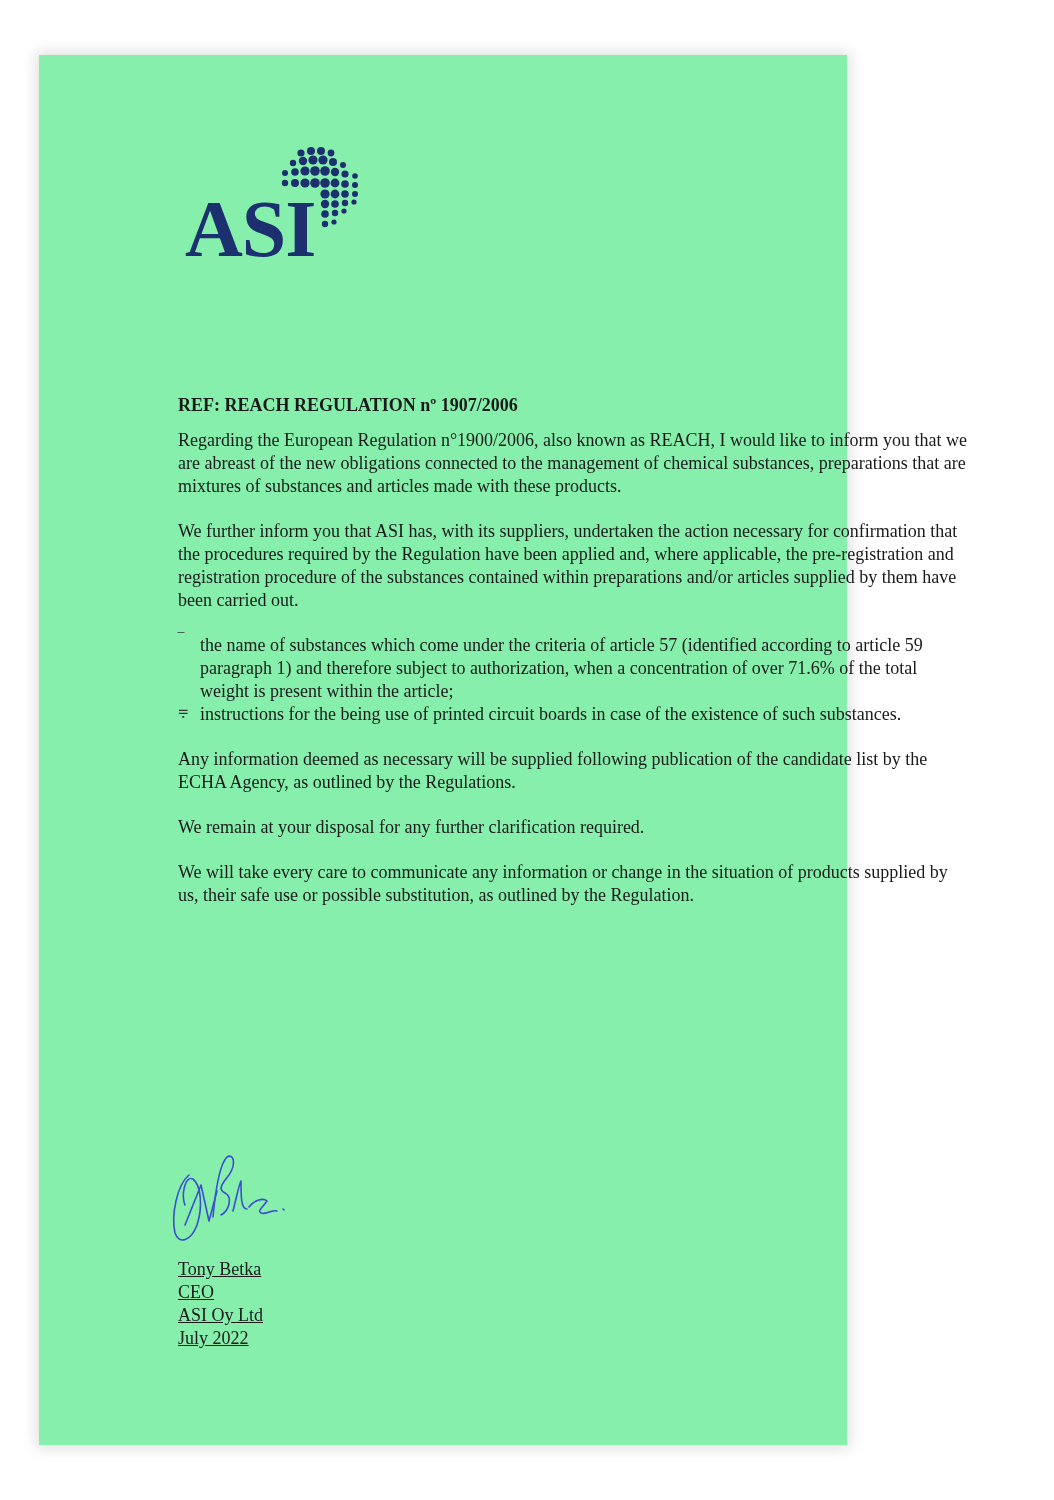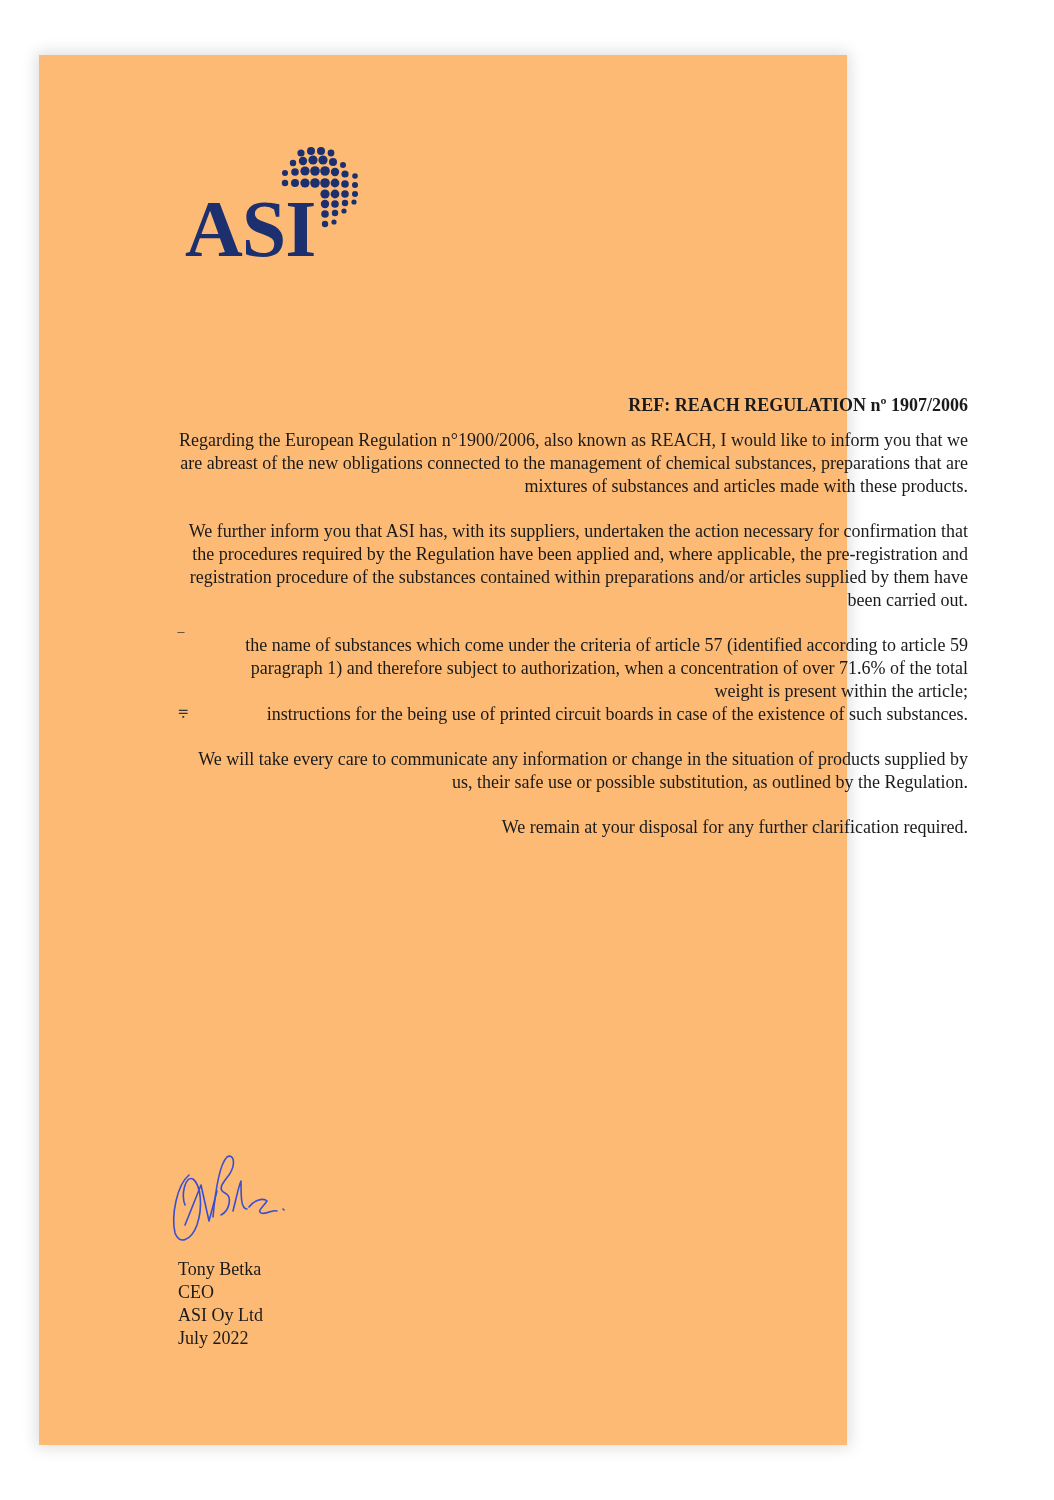--- a/index.html
+++ b/index.html
@@ -1,44 +1,43 @@
 <!DOCTYPE html>
 <html><head>
 <meta charset="utf-8">
 <style>
   html, body { margin: 0; padding: 0; background: #ffffff; }
   body { width: 1054px; height: 1500px; position: relative; overflow: hidden; }
   .page {
     position: absolute; left: 39px; top: 55px; width: 808px; height: 1390px;
-    background: #fdba74;
+    background: #86efac;
     box-shadow: 0 0 14px 3px rgba(0,0,0,0.13);
   }
   .logo { position: absolute; left: 146px; top: 92px; width: 200px; height: 130px; }
   .logo-text {
     position: absolute; left: 0; top: 42px;
     font-family: "Liberation Serif", serif; font-weight: bold;
     font-size: 80px; color: #1c2f6e; letter-spacing: -1px; line-height: 1;
   }
   .logo svg { position: absolute; left: 88px; top: 0; }
   .content {
     position: absolute; left: 139px; top: 339px; width: 790px;
     font-family: "Liberation Serif", serif; font-size: 18px; color: #1a1a1a;
     line-height: 23px;
-    text-align: right;
   }
   .ref { font-weight: bold; margin: 0 0 12px 0; }
   p { margin: 0 0 22px 0; }
   .salutation { margin-bottom: 22px; }
   ul.bullets { list-style: none; margin: 0 0 22px 0; padding: 0; }
   ul.bullets li { position: relative; padding-left: 22px; text-indent: 0; }
   ul.bullets li .bullet { position: absolute; left: 0; top: -4px; color: #333; }
   .signature { position: absolute; left: 128px; top: 1090px; width: 160px; height: 110px; }
   .signoff {
     position: absolute; left: 139px; top: 1203px;
-    font-family: "Liberation Serif", serif; font-size: 18px; color: #1a1a1a; line-height: 23px;
+    font-family: "Liberation Serif", serif; font-size: 18px; color: #1a1a1a; line-height: 23px; text-decoration: underline;
   }
   .signoff div { margin: 0; }
 </style>
 </head>
 <body>
 
 <div class="page">
 
   <div class="logo">
     <span class="logo-text">ASI</span>
@@ -94,22 +93,23 @@
     <ul class="bullets">
       <li>
         <span class="bullet">‾</span>
         <span>the name of substances which come under the criteria of article 57 (identified according to article 59 paragraph 1) and therefore subject to authorization, when a concentration of over 71.6% of the total weight is present within the article;</span>
       </li>
       <li>
         <span class="bullet">⩦</span>
         <span>instructions for the being use of printed circuit boards in case of the existence of such substances.</span>
       </li>
     </ul>
+    <p>Any information deemed as necessary will be supplied following publication of the candidate list by the ECHA Agency, as outlined by the Regulations.</p>
+    <p>We remain at your disposal for any further clarification required.</p>
     <p>We will take every care to communicate any information or change in the situation of products supplied by us, their safe use or possible substitution, as outlined by the Regulation.</p>
-    <p>We remain at your disposal for any further clarification required.</p>
   </div>
 
   <svg class="signature" viewBox="0 0 160 110">
     <g fill="none" stroke="#3a4fd0" stroke-width="1.6" stroke-linecap="round" stroke-linejoin="round">
       <path d="M22 30 C10 40, 4 70, 8 88 C12 100, 24 96, 30 80 C36 62, 34 40, 26 34 C18 30, 14 50, 18 60"></path>
       <path d="M18 80 L34 40 L42 76 L50 46"></path>
       <path d="M46 72 C48 50, 52 20, 60 12 C66 8, 70 18, 62 30 C56 38, 50 44, 58 48 C66 52, 62 66, 54 70"></path>
       <path d="M66 66 C70 50, 72 40, 74 36 C74 52, 74 64, 80 64"></path>
       <path d="M82 62 C86 56, 96 52, 100 56 C96 62, 90 66, 94 68 C100 70, 106 64, 110 66"></path>
       <path d="M116 64 L117 65"></path>

